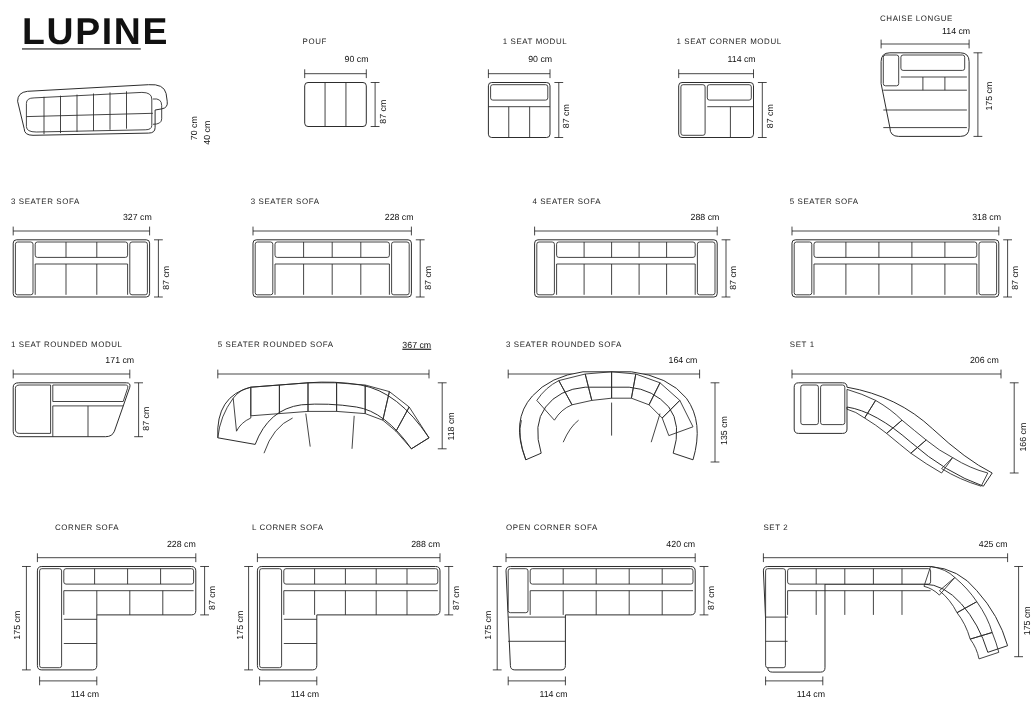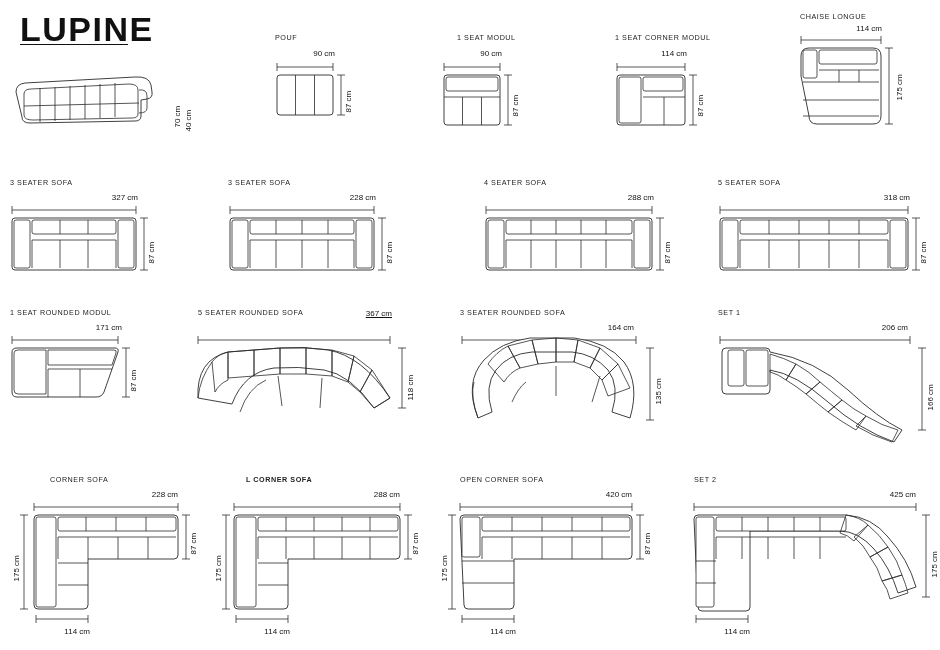--- a/index.html
+++ b/index.html
@@ -378,21 +378,21 @@
       <line class="dimline" x1="26" y1="116" x2="78" y2="116"></line>
       <line class="tick" x1="26" y1="112" x2="26" y2="120"></line>
       <line class="tick" x1="78" y1="112" x2="78" y2="120"></line>
     </svg>
     <div class="dim-v rot" style="left:166px; top:58px; width:34px;">87 cm</div>
     <div class="dim-v rot" style="left:-14px; top:82px; width:40px;">175 cm</div>
     <div class="dim-h" style="left:24px; top:152px; width:56px;">114 cm</div>
   </div>
 
   <div class="cell" style="left:218px; top:475px; width:215px; height:165px;">
-    <div class="cell-title" style="left:28px; top:0px;font-weight:bold;">L CORNER SOFA</div>
+    <div class="cell-title" style="left:11px; top:0px;">L CORNER SOFA</div>
     <div class="dim-h" style="left:16px; top:15px; width:166px;">288 cm</div>
     <svg width="215" height="120" viewBox="0 0 215 120" style="position:absolute; left:0; top:28px;">
       <line class="dimline" x1="16" y1="4" x2="182" y2="4"></line>
       <line class="tick" x1="16" y1="0" x2="16" y2="8"></line>
       <line class="tick" x1="182" y1="0" x2="182" y2="8"></line>
       <path class="shape" d="M16,16 q0,-4 4,-4 l158,0 q4,0 4,4 l0,36 q0,4 -4,4 l-108,0 l0,46 q0,4 -4,4 l-46,0 q-4,0 -4,-4 z"></path>
       <rect class="cush" x="18" y="14" width="20" height="90" rx="2"></rect>
       <rect class="cush" x="40" y="14" width="140" height="14" rx="2"></rect>
       <path class="inner" d="M68,14 l0,14 M96,14 l0,14 M124,14 l0,14 M152,14 l0,14"></path>
       <path class="inner" d="M40,34 l140,0 M40,34 l0,22 M68,34 l0,22 M96,34 l0,22 M124,34 l0,22 M152,34 l0,22"></path>

